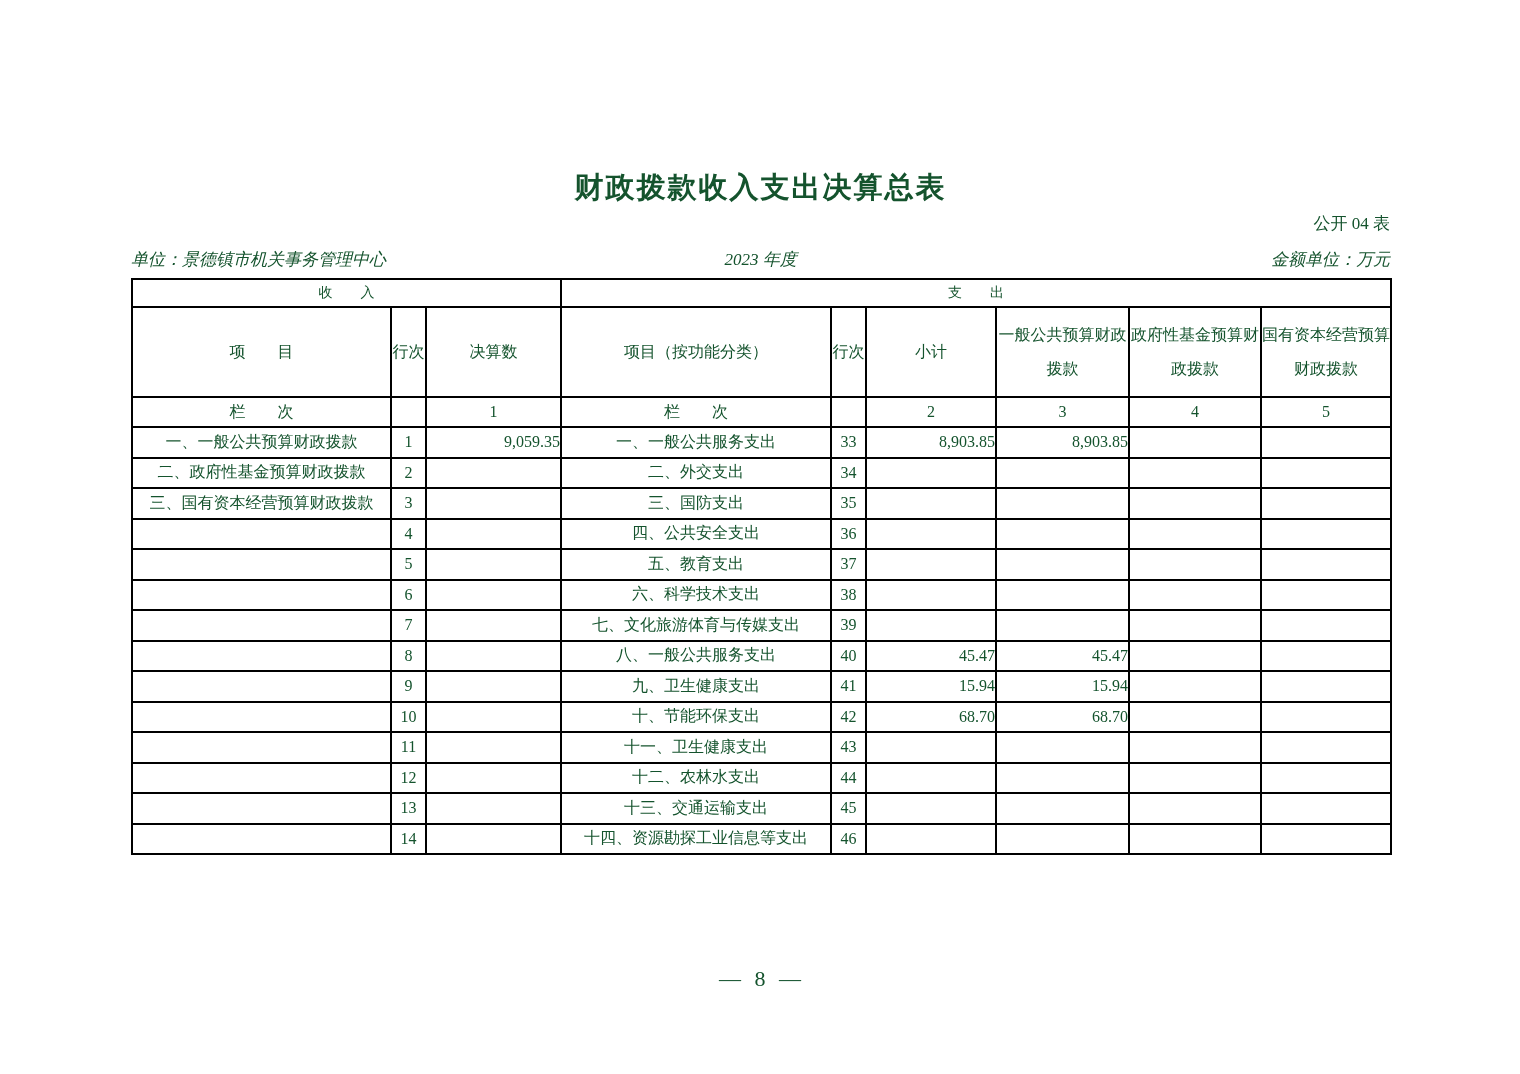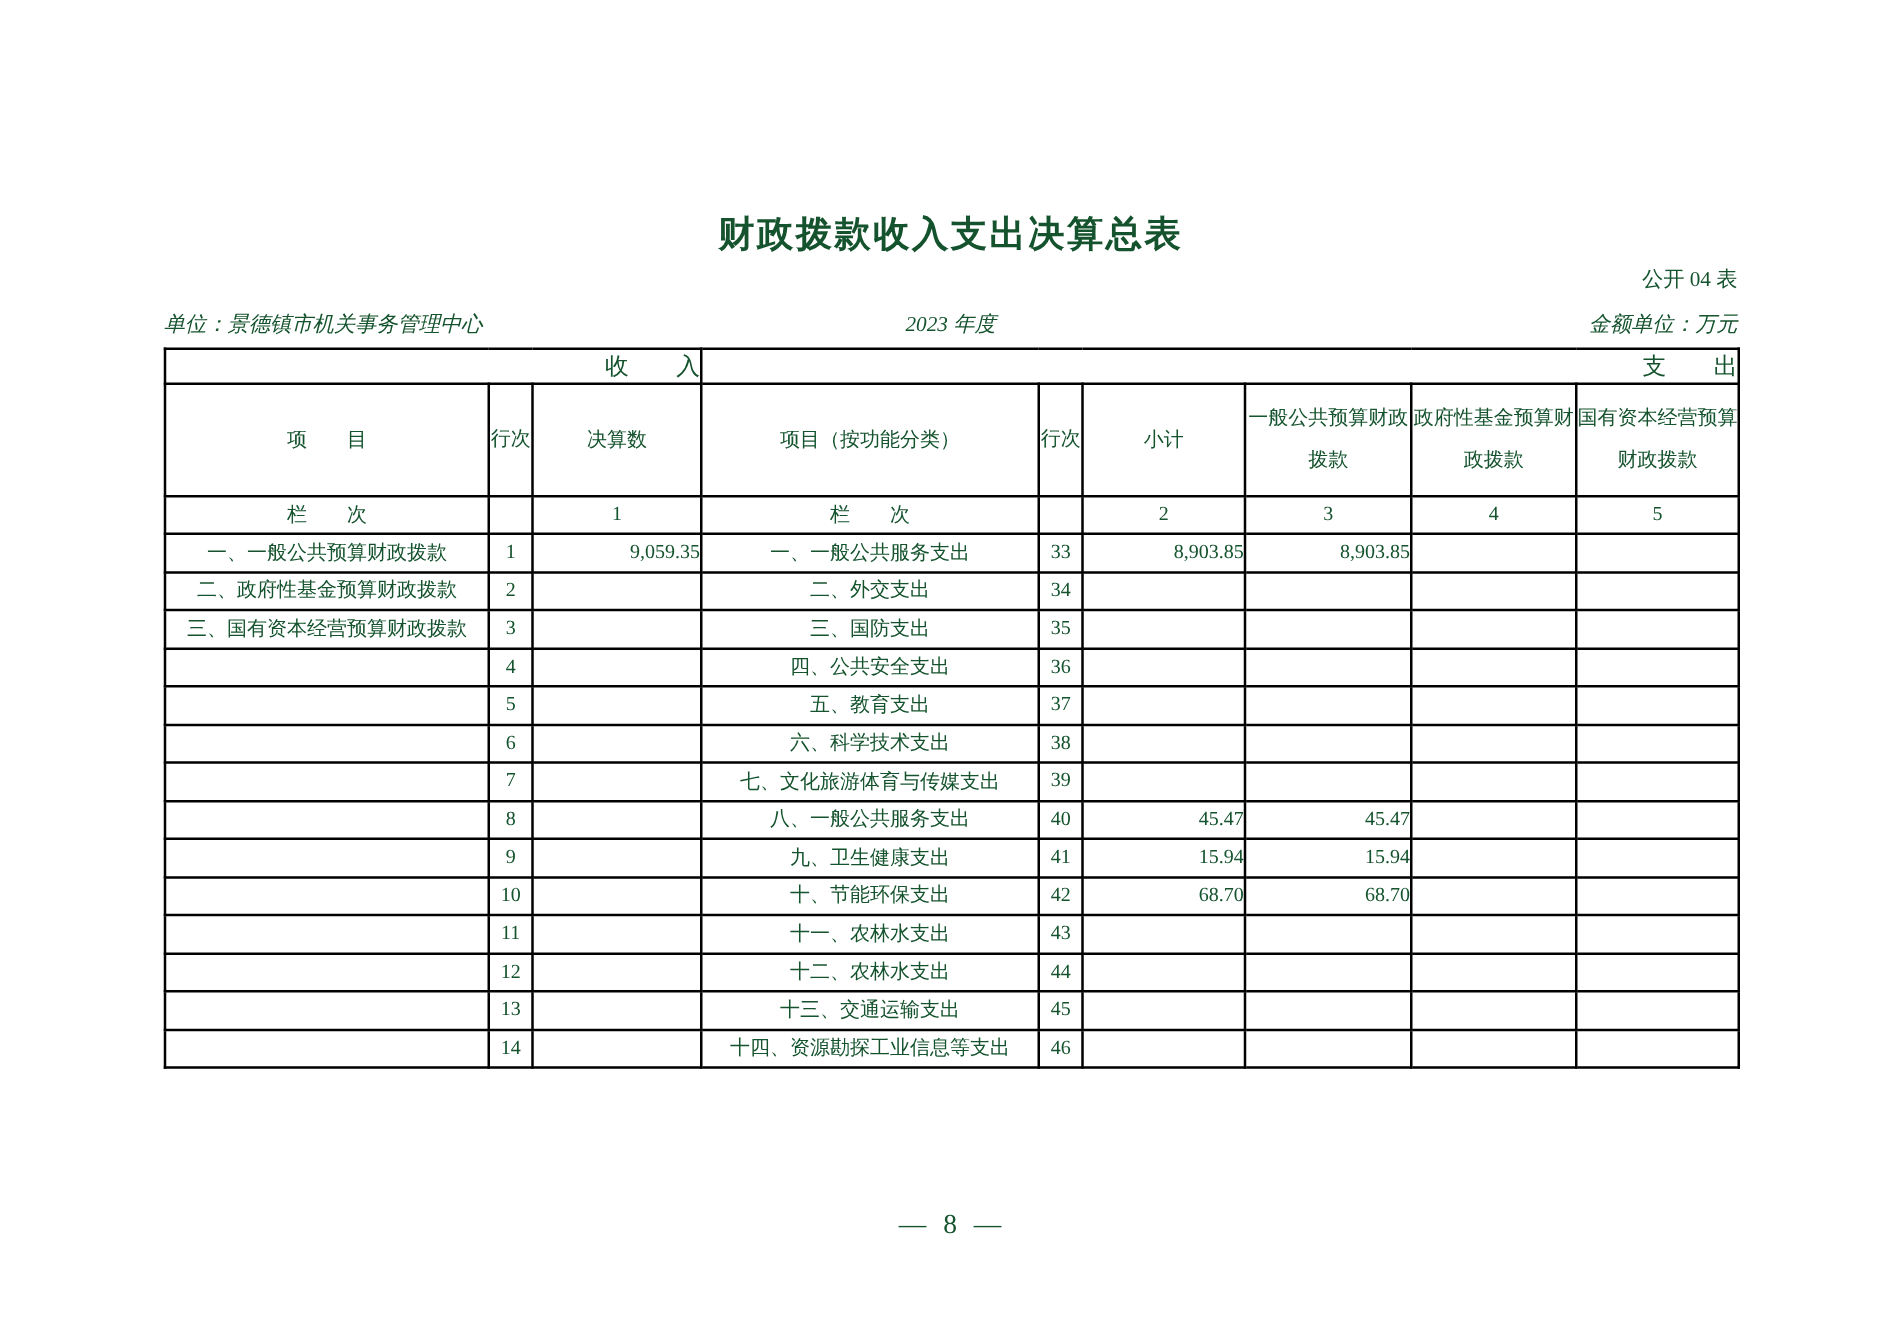--- a/index.html
+++ b/index.html
@@ -28,21 +28,21 @@
 
   table.fiscal {
     position:absolute; top:278px; left:131px;
     border-collapse:collapse; table-layout:fixed; width:1259px;
     font-size:16px;
   }
   table.fiscal td {
     border:2px solid #000; padding:0; overflow:hidden;
     vertical-align:middle;
   }
-  tr.r-section td { height:26px; text-align:right; font-size:19px; }
+  tr.r-section td { height:26px; text-align:center; font-size:14px; }
   tr.r-heads td { height:88px; text-align:center; font-size:16px; }
   td.h-rowno { line-height:1.95; font-size:16px;margin-left:12px; }
   td.h-wrap { line-height:2.1; padding:0 7px; }
   tr.r-index td { height:28px; text-align:center; }
   tr.r-data td { height:28.5px; }
   td.c-item { text-align:center; padding-left:8px; }
   td.c-no { text-align:center; }
   td.c-num { text-align:right; padding-right:6px; }
   .page-number {
     position:absolute; top:966px; left:0; width:1520px;
@@ -216,21 +216,21 @@
     <td class="c-no">42</td>
     <td class="c-num">68.70</td>
     <td class="c-num">68.70</td>
     <td class="c-num"></td>
     <td class="c-num"></td>
   </tr>
         <tr class="r-data">
     <td class="c-item"></td>
     <td class="c-no">11</td>
     <td class="c-num"></td>
-    <td class="c-item">十一、农林水支出</td>
+    <td class="c-item">十一、卫生健康支出</td>
     <td class="c-no">43</td>
     <td class="c-num"></td>
     <td class="c-num"></td>
     <td class="c-num"></td>
     <td class="c-num"></td>
   </tr>
         <tr class="r-data">
     <td class="c-item"></td>
     <td class="c-no">12</td>
     <td class="c-num"></td>

